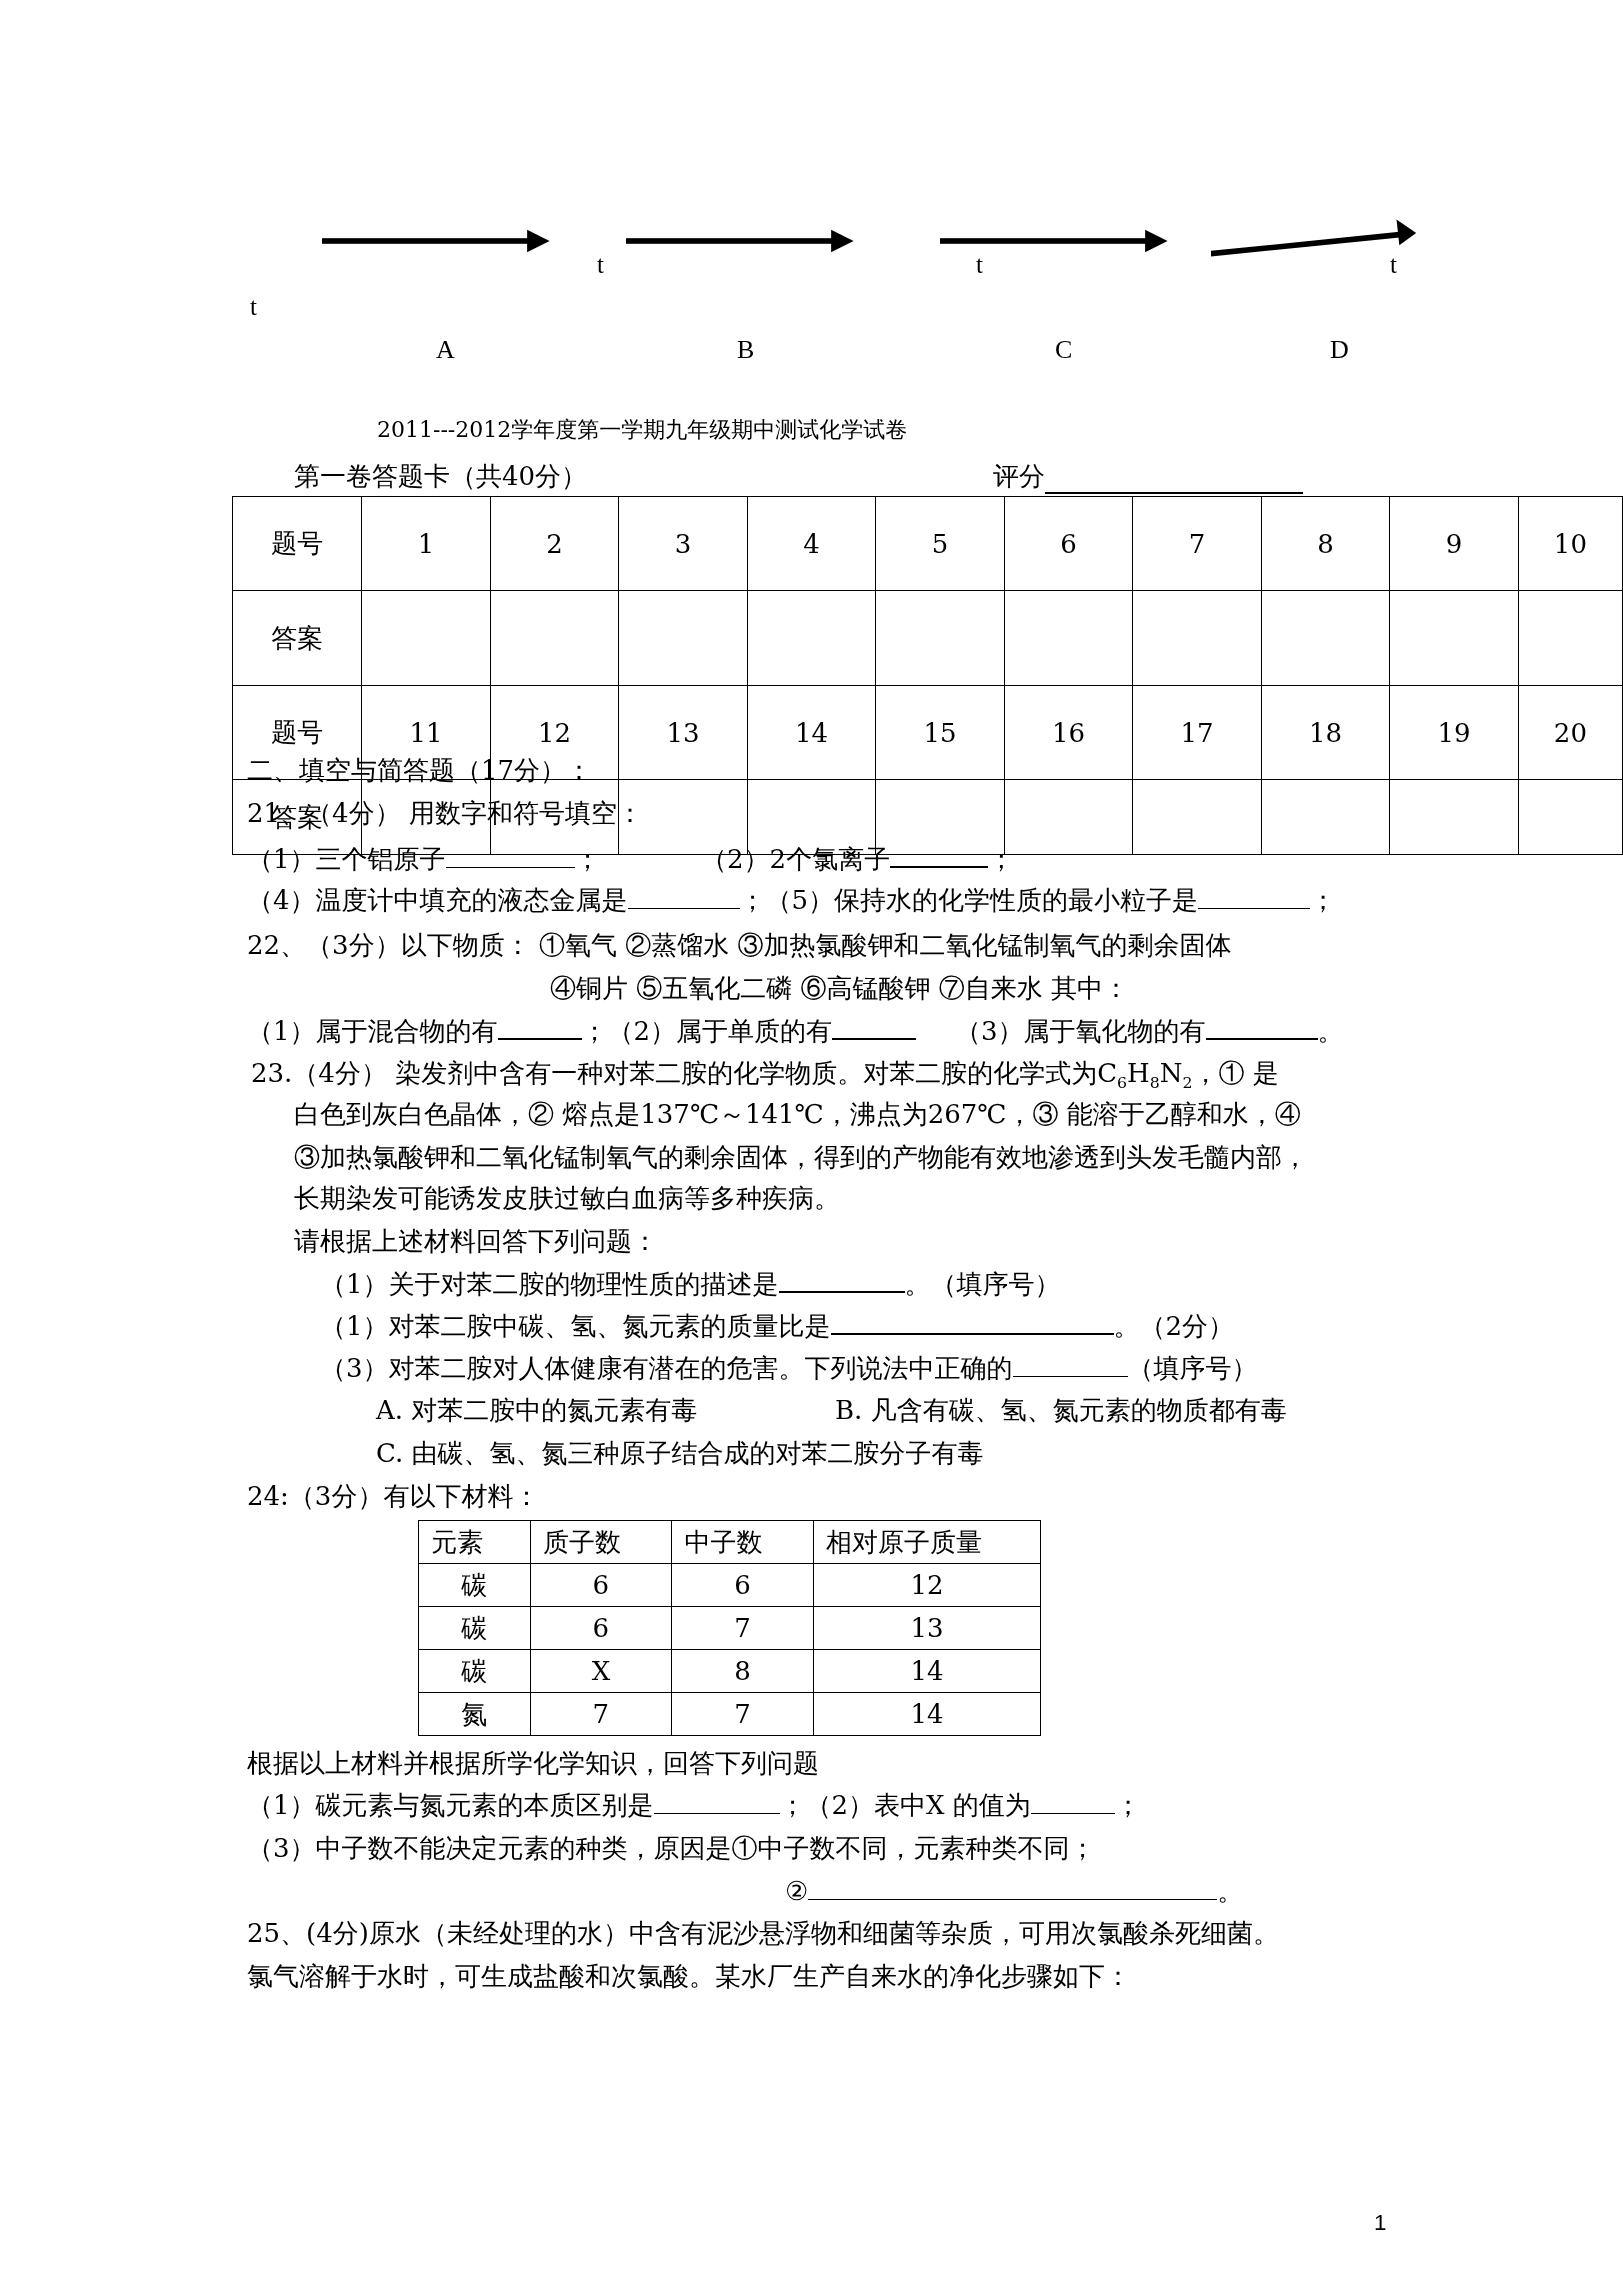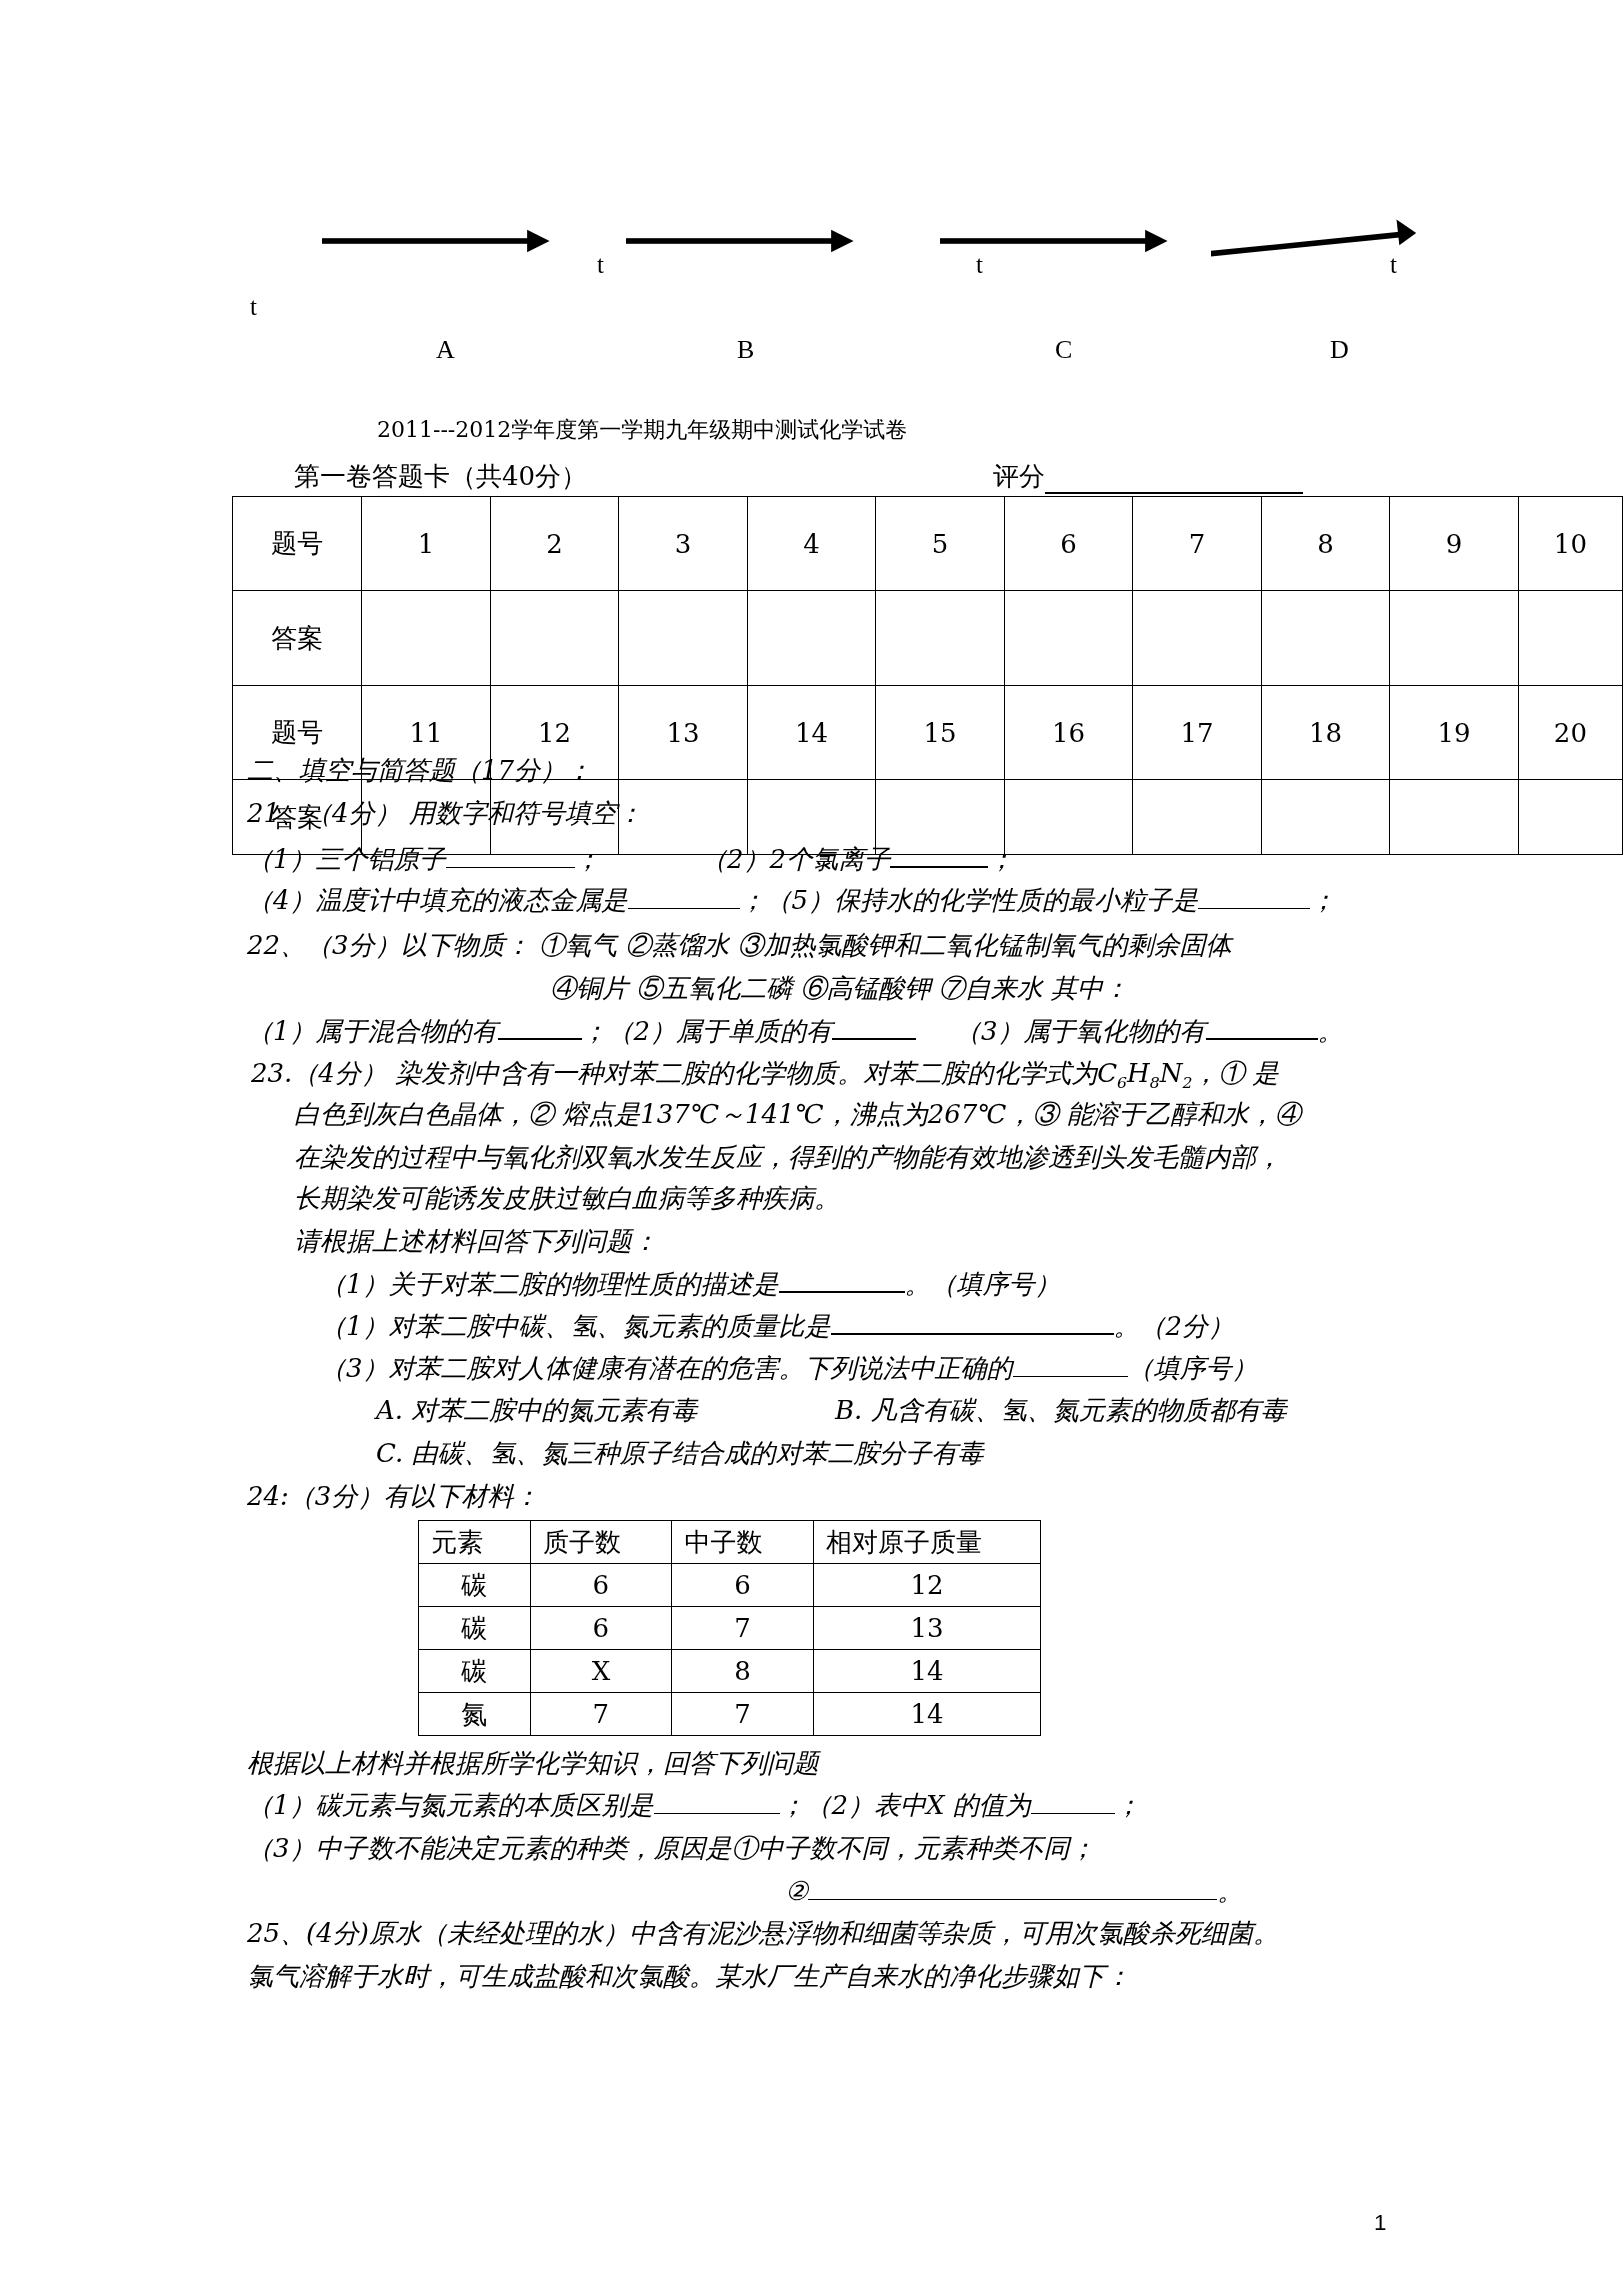--- a/index.html
+++ b/index.html
@@ -18,21 +18,21 @@
   table.grid { position:absolute; left:232px; top:496px; border-collapse:collapse; }
   table.grid td { border:1.7px solid #000; text-align:center; font-size:26px; padding:16px; }
   table.grid td.hdr { width:107px; }
   table.grid td.c { width:105px; }
   table.grid td.c10 { width:77px; }
   table.grid tr.r1 td { height:61px; }
   table.grid tr.r2 td { height:62px; }
   table.grid tr.r3 td { height:61px; }
   table.grid tr.r4 td { height:42px; }
   
-  .line { position:absolute; font-size:26px; white-space:nowrap; line-height:1.1;font-style:italic; }
+  .line { position:absolute; font-size:26px; white-space:nowrap; line-height:1.1; }
   .blank { display:inline-block; border-bottom:1.7px solid #000; height:22.4px; vertical-align:baseline; }
   .blank.thick { border-bottom-width:2.8px; }
   sub { font-size:15.7px; }
   
   table.elem { position:absolute; left:418px; top:1520px; border-collapse:collapse; }
   table.elem td { border:1.7px solid #000; font-size:26px; height:42px; padding:0 12.3px; }
   table.elem td.w1 { width:86px; }
   table.elem td.w2 { width:116px; }
   table.elem td.w3 { width:116px;margin-top:8px; }
   table.elem td.w4 { width:202px; }
@@ -149,21 +149,21 @@
 <div class="line" style="left:247px;top:1016px">
   <span>（1）属于混合物的有</span><span class="blank thick" style="width:84px"></span><span>；</span><span>（2）属于单质的有</span><span class="blank thick" style="width:84px"></span>
   <span style="display:inline-block;width:22.4px"></span>
   <span>（3）属于氧化物的有</span><span class="blank thick" style="width:112px"></span><span>。</span>
 </div>
 
 <div class="line" style="left:251px;top:1059px">
   <span>23.（4分）  染发剂中含有一种对苯二胺的化学物质。对苯二胺的化学式为C</span><sub>6</sub><span>H</span><sub>8</sub><span>N</span><sub>2</sub><span>，① 是</span>
 </div>
 <div class="line" style="left:294px;top:1100px">白色到灰白色晶体，② 熔点是137℃～141℃，沸点为267℃，③ 能溶于乙醇和水，④</div>
-<div class="line" style="left:294px;top:1143px">在染发的过程中与氧化剂双氧水发生反应，得到的产物能有效地渗透到头发毛髓内部，</div>
+<div class="line" style="left:294px;top:1143px">③加热氯酸钾和二氧化锰制氧气的剩余固体，得到的产物能有效地渗透到头发毛髓内部，</div>
 <div class="line" style="left:294px;top:1184px">长期染发可能诱发皮肤过敏白血病等多种疾病。</div>
 <div class="line" style="left:294px;top:1227px">请根据上述材料回答下列问题：</div>
 <div class="line" style="left:320px;top:1269px">
   <span>（1）关于对苯二胺的物理性质的描述是</span><span class="blank thick" style="width:126px"></span><span>。（填序号）</span>
 </div>
 <div class="line" style="left:320px;top:1311px">
   <span>（1）对苯二胺中碳、氢、氮元素的质量比是</span><span class="blank thick" style="width:283px"></span><span>。（2分）</span>
 </div>
 <div class="line" style="left:320px;top:1354px">
   <span>（3）对苯二胺对人体健康有潜在的危害。下列说法中正确的</span><span class="blank" style="width:115px"></span><span>（填序号）</span>

